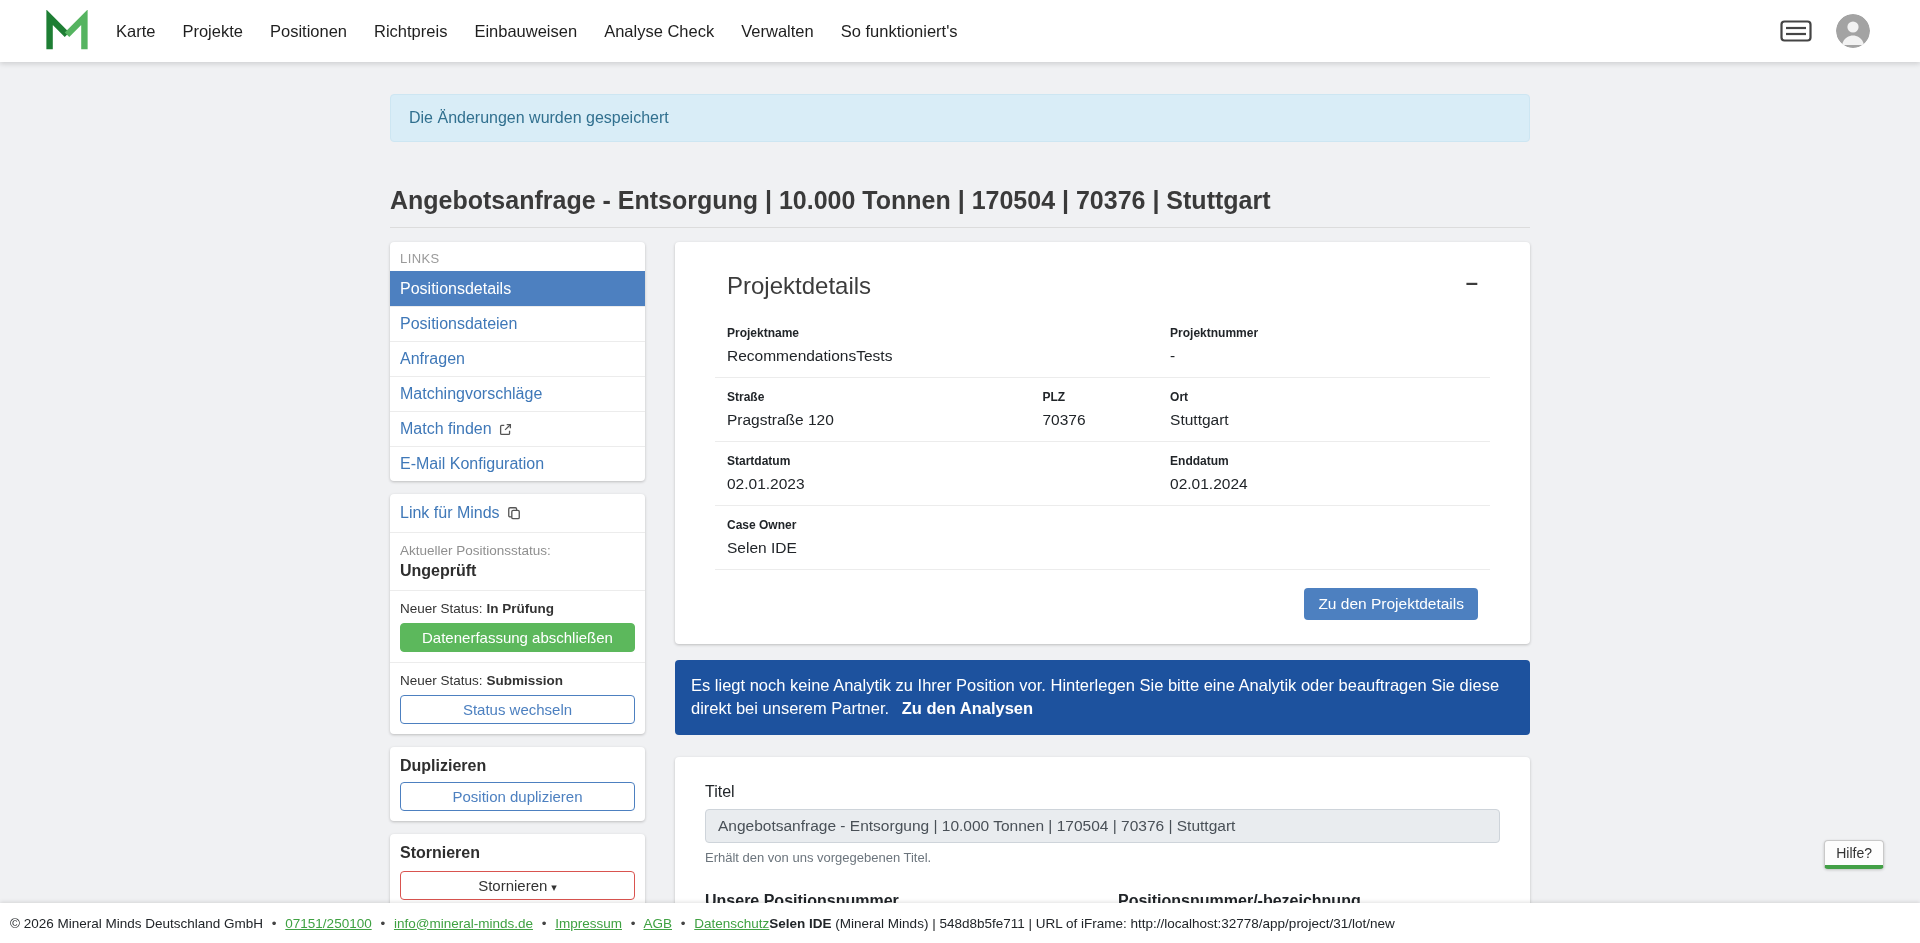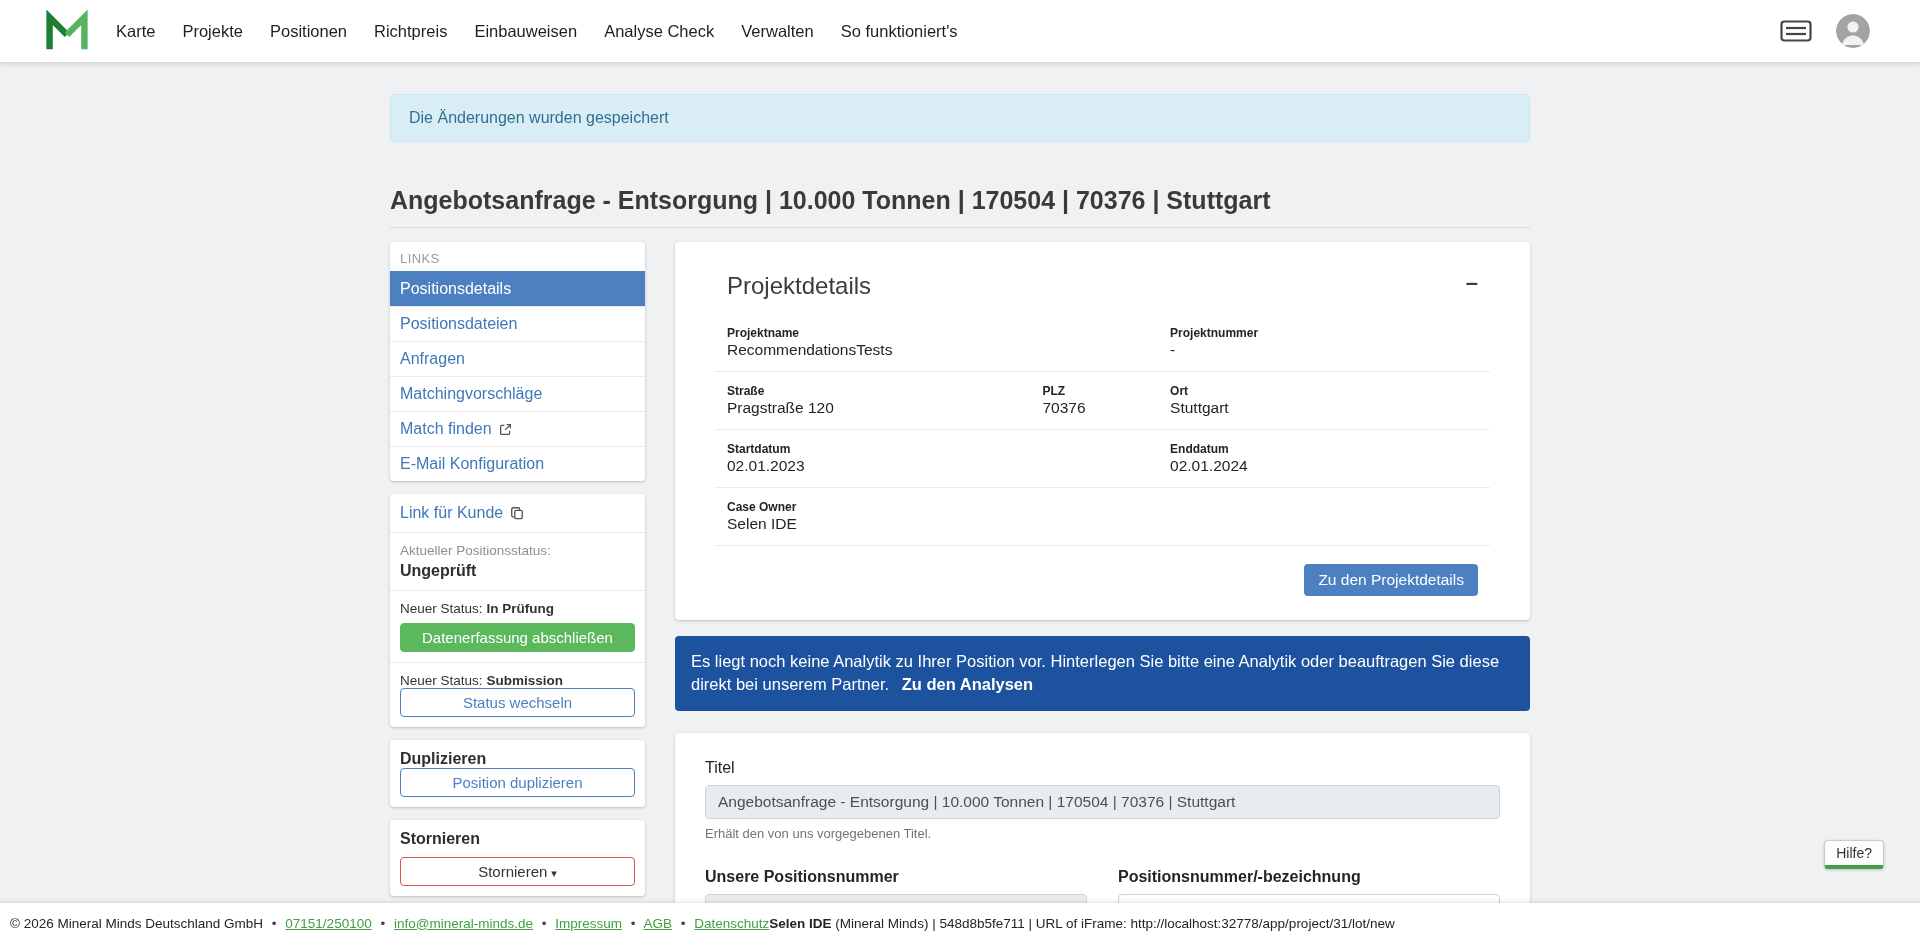--- a/index.html
+++ b/index.html
@@ -41,34 +41,34 @@
   .sc-section { padding:10px; }
   .sc-divider { border-bottom:1px solid #ececec; }
   .link-blue { color:#3f78b8; font-size:16px; cursor:pointer; display:inline-flex; align-items:center; gap:7px; }
   .muted-label { font-size:13.5px; color:#8f8f8f; }
   .status-value { font-size:16px; font-weight:700; color:#2e2e2e; margin-top:4px; }
   .new-status { font-size:13.5px; color:#333; }
   .new-status .nl { margin-right:4px; }
   .new-status b { font-weight:700; }
   .btn { display:block; width:100%; border-radius:4px; font-size:15px; padding:5px 8px; cursor:pointer; text-align:center; font-family:inherit; }
   .btn-green { background:#5cb85c; border:1px solid #5cb85c; color:#fff; margin-top:7px; }
-  .btn-outline-blue { background:#fff; border:1px solid #4d80c0; color:#4d80c0; }
+  .btn-outline-blue { background:#fff; border:1px solid #4d80c0; color:#4d80c0; margin-top:7px; }
   .btn-outline-red { background:#fff; border:1px solid #d9534f; color:#333; margin-top:9px; }
   .btn-outline-red .caret { font-size:11px; margin-left:4px; }
   .side-title { font-size:16px; font-weight:700; color:#2e2e2e; }
 
   
   .project-card { padding:30px 40px 24px; }
   .pc-header { display:flex; justify-content:space-between; align-items:flex-start; padding:0 12px; }
   .pc-title { font-size:24px; font-weight:500; color:#3c3c3c; }
   .collapse-btn { font-size:22px; font-weight:700; color:#3c3c3c; cursor:pointer; line-height:1; background:none; border:none; font-family:inherit; }
   .pd-rows { margin-top:14px; }
   .pd-row { display:grid; grid-template-columns:42% 17% 41%; padding:12px; border-bottom:1px solid #ececec; }
   .pd-label { font-weight:700; font-size:12px; color:#212529; }
-  .pd-value { font-size:15.5px; color:#212529; margin-top:1px; }
+  .pd-value { font-size:15.5px; color:#212529; margin-top:7px; }
   .col3 { grid-column:3; }
   .pc-footer { display:flex; justify-content:flex-end; padding:18px 12px 0; }
   .btn-primary { background:#4d80c0; color:#fff; border:none; border-radius:4px; padding:7px 14px; font-size:15.5px; cursor:pointer; font-family:inherit; }
 
   
   .analytics-alert { margin-top:16px; background:#1d529e; color:#fff; border-radius:4px; padding:14px 16px; font-size:16.5px; line-height:1.42; }
   .analytics-alert .link { font-weight:700; margin-left:8px; cursor:pointer; }
 
   
   .form-card { margin-top:22px; padding:26px 30px 46px; }
@@ -162,21 +162,21 @@
             </li>
             <li>
               <span>E-Mail Konfiguration</span>
             </li>
           </ul>
         </div>
 
         <div class="card">
           <div class="sc-section sc-divider">
             <span class="link-blue">
-              <span>Link für Kunde</span>
+              <span>Link für Minds</span>
               <svg width="14" height="14" viewBox="0 0 16 16">
                 <rect x="5.5" y="5" width="8.5" height="9.5" rx="1.5" fill="none" stroke="#555" stroke-width="1.5"></rect>
                 <path d="M11 5V3.5A1.5 1.5 0 0 0 9.5 2H3.5A1.5 1.5 0 0 0 2 3.5v7.5A1.5 1.5 0 0 0 3.5 12.5H5.5" fill="none" stroke="#555" stroke-width="1.5"></path>
               </svg>
             </span>
           </div>
           <div class="sc-section sc-divider">
             <div class="muted-label">Aktueller Positionsstatus:</div>
             <div class="status-value">Ungeprüft</div>
           </div>

